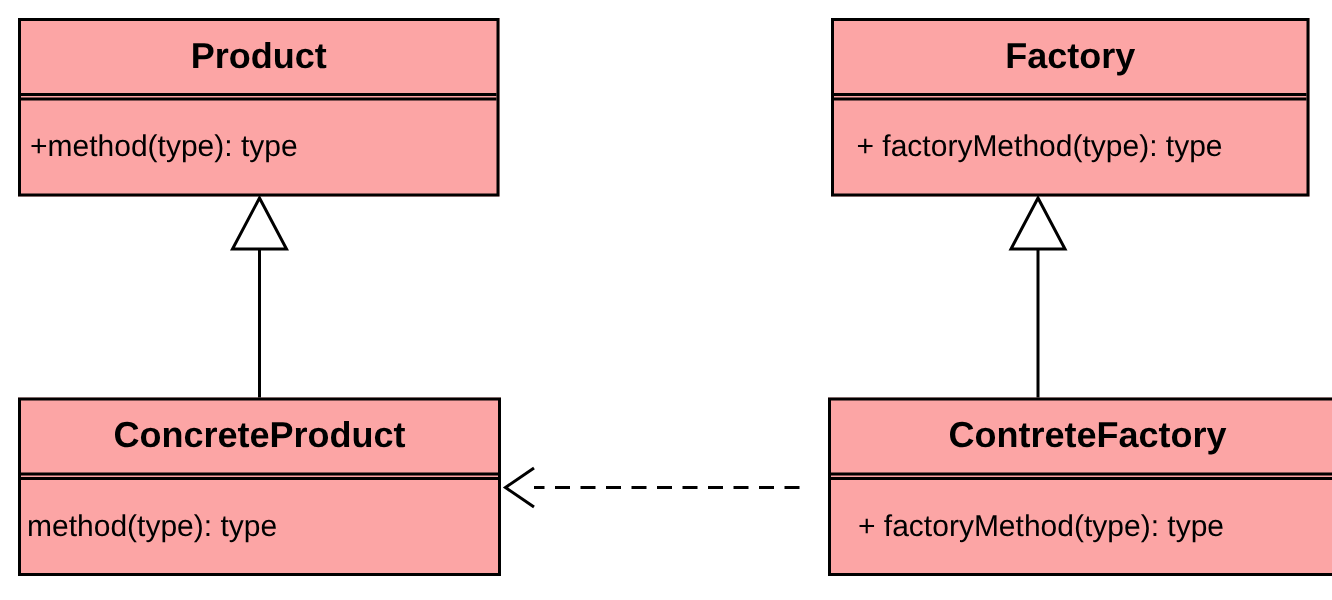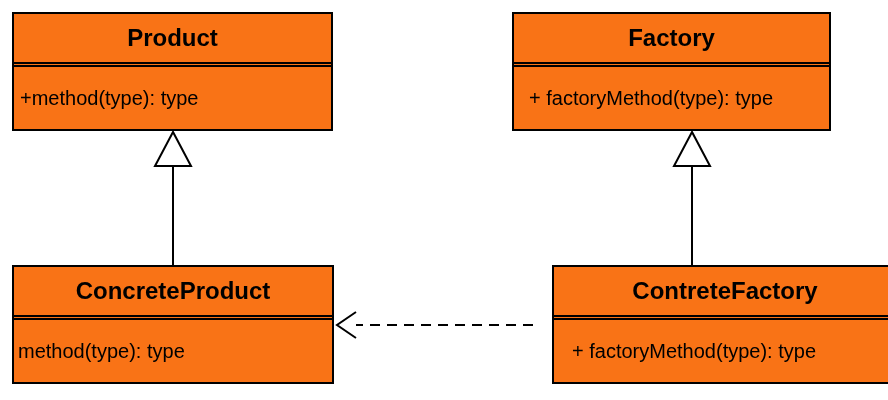--- a/index.html
+++ b/index.html
@@ -8,21 +8,21 @@
     position: relative;
     width: 888px;
     height: 400px;
     background: #ffffff;
     color: #000000;
     font-family: "Liberation Sans", "DejaVu Sans", sans-serif;
     overflow: hidden;
   }
   .uml-class {
     position: absolute;
-    background: #f97316;
+    background: #fca5a5;
     border: 2px solid #000000;
     display: flex;
     flex-direction: column;
   }
   .uml-title {
     height: 48px;
     display: flex;
     align-items: center;
     justify-content: center;
     font-weight: bold;
@@ -36,21 +36,21 @@
   }
   .uml-body {
     flex: 1;
     display: flex;
     align-items: center;
     font-size: 20px;
     padding-left: 15px;
     white-space: nowrap;
   }
   #box-product          { left: 12px;  top: 12px;  width: 321px; height: 119px; }
-  #box-factory          { left: 512px; top: 12px;  width: 319px; height: 119px; }
+  #box-factory          { left: 554px; top: 12px;  width: 319px; height: 119px; }
   #box-concrete-product { left: 12px;  top: 265px; width: 322px; height: 119px; }
   #box-contrete-factory { left: 552px; top: 265px; width: 346px; height: 119px; }
   #box-product .uml-body          { padding-left: 6px; }
   #box-concrete-product .uml-body { padding-left: 4px; }
   #box-contrete-factory .uml-body { padding-left: 18px; }
   .connectors {
     position: absolute;
     left: 0;
     top: 0;
     pointer-events: none;

